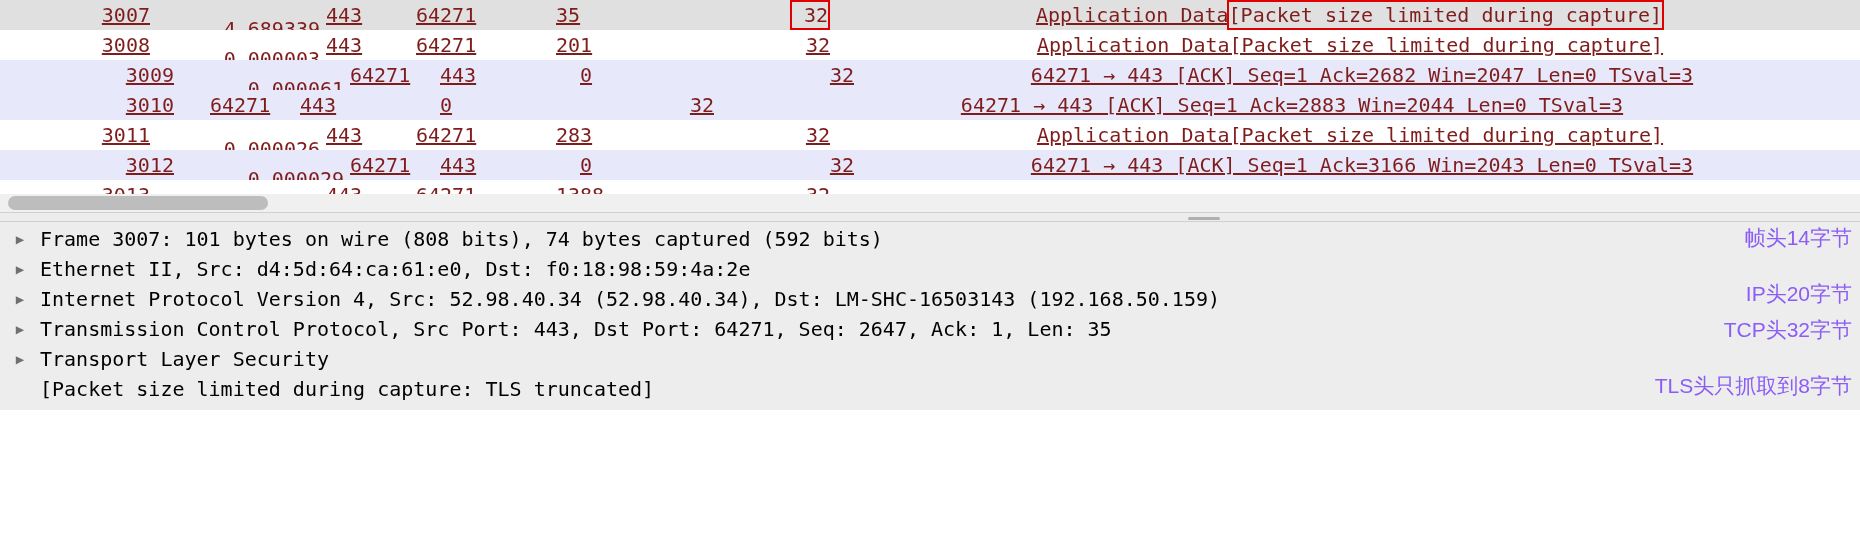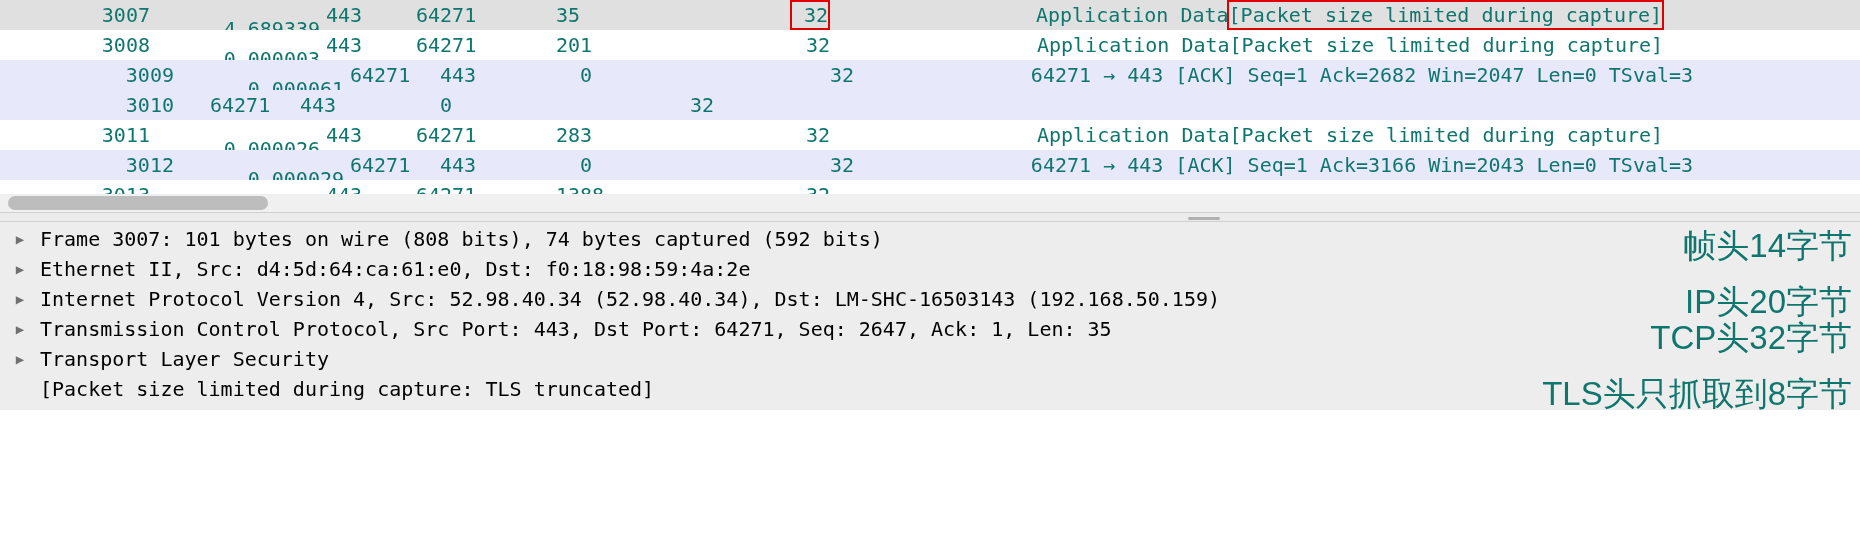--- a/index.html
+++ b/index.html
@@ -11,21 +11,22 @@
       overflow: hidden;
     }
     .packet-list {
       background: #fff;
     }
     .row {
       display: flex;
       white-space: nowrap;
       height: 30px;
       line-height: 30px;
-      color: #0f766e;
+      color: #7f1d1d;
+      text-decoration: underline;
     }
     .row.selected { background: #e0e0e0; }
     .row.purple { background: #e8e8fb; padding-left: 24px; }
     .row.white { background: #fff; }
     .row.partial { height: 14px; line-height: 30px; overflow: hidden; }
     .col { padding: 0; overflow: hidden; text-overflow: clip; }
     .c-no   { width: 150px; text-align: right; padding-right: 0; }
     .c-sp1  { width: 30px; }
     .c-time { width: 140px; text-align: right; margin-top: 14px; }
     .c-sp2  { width: 6px; }
@@ -86,23 +87,23 @@
     .tri {
       width: 40px;
       text-align: center;
       color: #707070;
       font-size: 14px;
       user-select: none;
     }
     .blank-tri { width: 40px; }
     .ann {
       position: absolute;
-      color: #0f766e;
+      color: #8b5cf6;
       font-family: "PingFang SC", "Microsoft YaHei", sans-serif;
-      font-size: 33px;
+      font-size: 21px;
       font-weight: 400;
       right: 8px;
       white-space: nowrap;
     }
   </style>
 </head>
 <body>
 
 <div class="packet-list" id="packet-list">
     <div class="row selected">
@@ -151,20 +152,21 @@
       <div class="col c-no">3010</div>
       <div class="col c-sp1"></div>
       <div class="col c-sp2"></div>
       <div class="col c-src">64271</div>
       <div class="col c-sp3"></div>
       <div class="col c-dst">443</div>
       <div class="col c-sp4"></div>
       <div class="col c-len">0</div>
       <div class="col c-sp5"></div>
       <div class="col c-ext">32</div>
+      <div class="col c-info tight">64271 → 443 [ACK] Seq=1 Ack=2883 Win=2044 Len=0 TSval=3</div>
     </div>
     <div class="row white">
       <div class="col c-no">3011</div>
       <div class="col c-sp1"></div>
       <div class="col c-time">0.000026</div>
       <div class="col c-sp2"></div>
       <div class="col c-src">443</div>
       <div class="col c-sp3"></div>
       <div class="col c-dst">64271</div>
       <div class="col c-sp4"></div>

